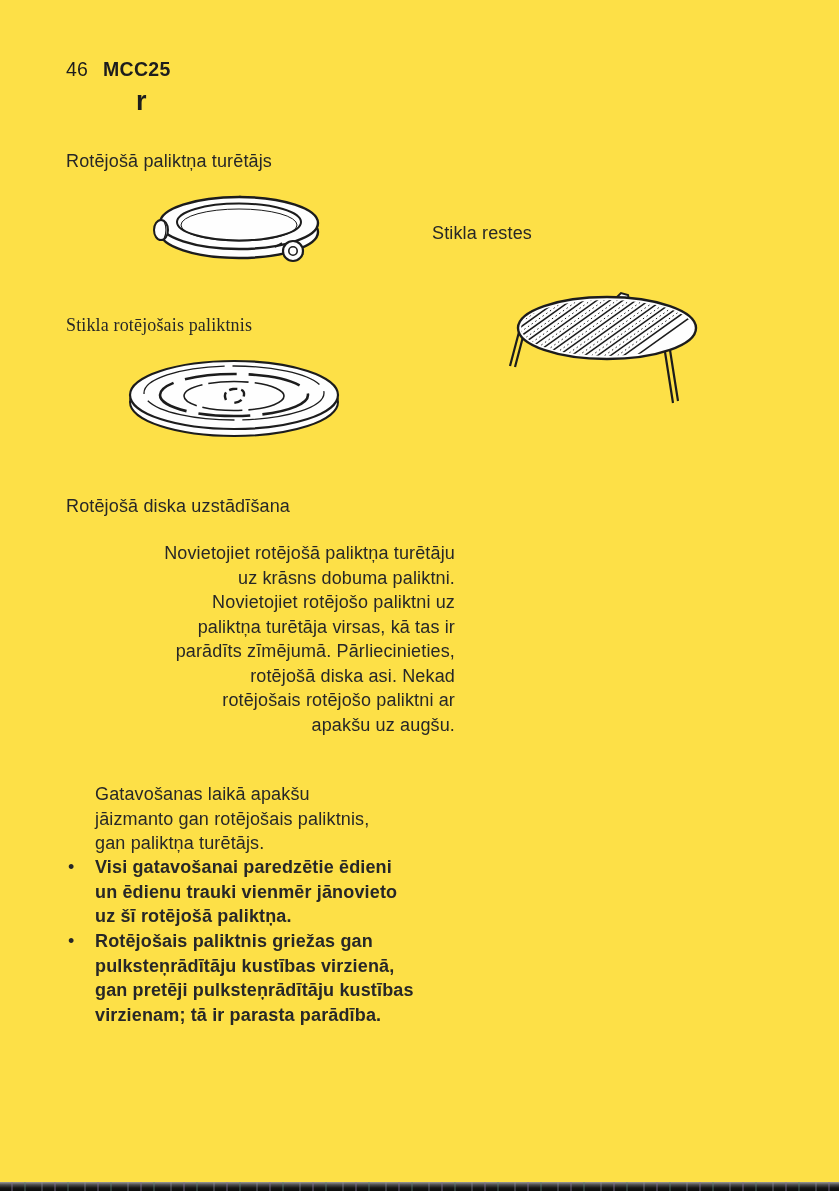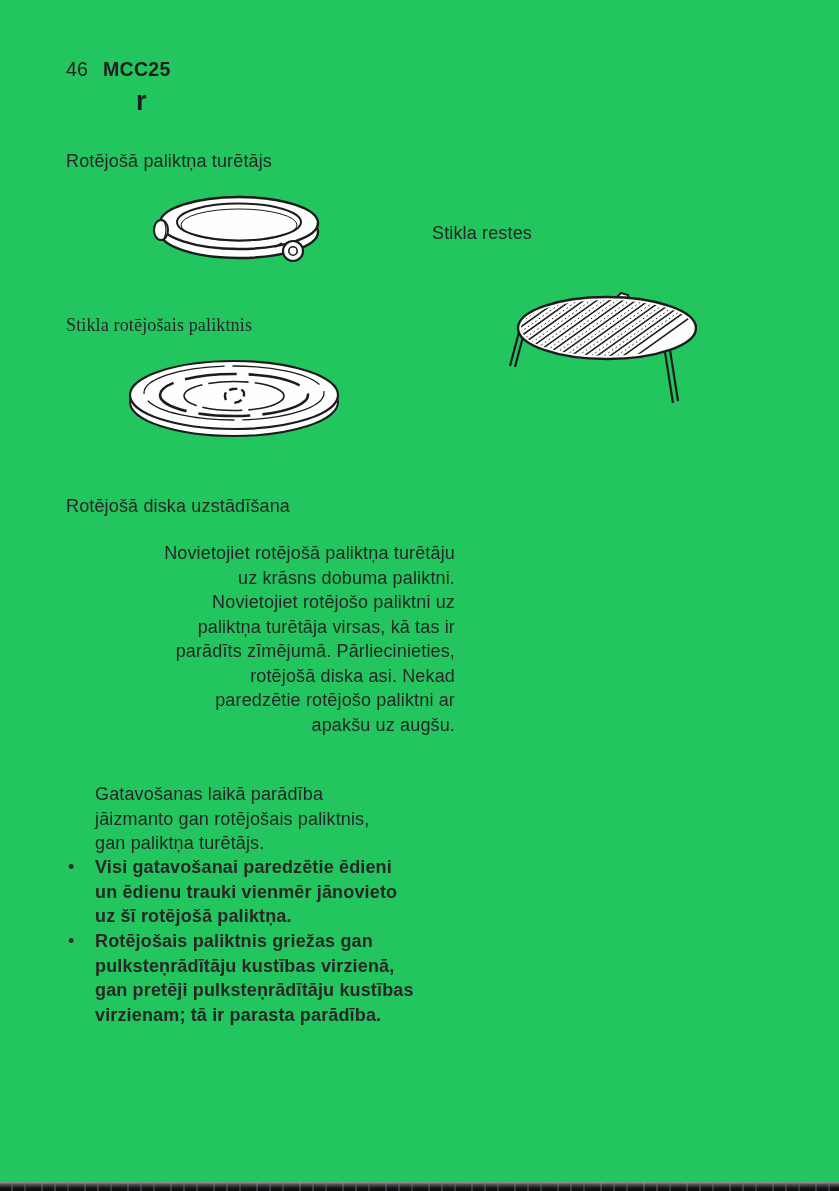--- a/index.html
+++ b/index.html
@@ -1,21 +1,21 @@
 <!DOCTYPE html>
 <html><head>
 <meta charset="utf-8">
 <style>
   html, body { margin: 0; padding: 0; }
   body { background: #ffffff; font-family: "Liberation Sans", sans-serif; }
   .page {
     position: relative;
     width: 839px;
     height: 1191px;
-    background: #22c55e;
+    background: #fde047;
     overflow: hidden;
     color: #262626;
   }
   .abs { position: absolute; }
   .txt {
     font-size: 18px;
     line-height: 24.5px;
     color: #272727;
     letter-spacing: 0.15px;
     white-space: nowrap;
@@ -156,26 +156,26 @@
 
   <div class="abs txt heading-install">Rotējošā diska uzstādīšana</div>
 
   <div class="abs txt para p1">
     <div>Novietojiet rotējošā paliktņa turētāju</div>
     <div>uz krāsns dobuma paliktni.</div>
     <div>Novietojiet rotējošo paliktni uz</div>
     <div>paliktņa turētāja virsas, kā tas ir</div>
     <div>parādīts zīmējumā. Pārliecinieties,</div>
     <div>rotējošā diska asi. Nekad</div>
-    <div>paredzētie rotējošo paliktni ar</div>
+    <div>rotējošais rotējošo paliktni ar</div>
     <div>apakšu uz augšu.</div>
   </div>
 
   <div class="abs txt para p2">
-    <div>Gatavošanas laikā parādība</div>
+    <div>Gatavošanas laikā apakšu</div>
     <div>jāizmanto gan rotējošais paliktnis,</div>
     <div>gan paliktņa turētājs.</div>
   </div>
 
   <div class="abs txt para bullet-item b1">
     <div class="bullet-marker">•</div>
     <div class="bullet-text">
       <div>Visi gatavošanai paredzētie ēdieni</div>
       <div>un ēdienu trauki vienmēr jānovieto</div>
       <div>uz šī rotējošā paliktņa.</div>

